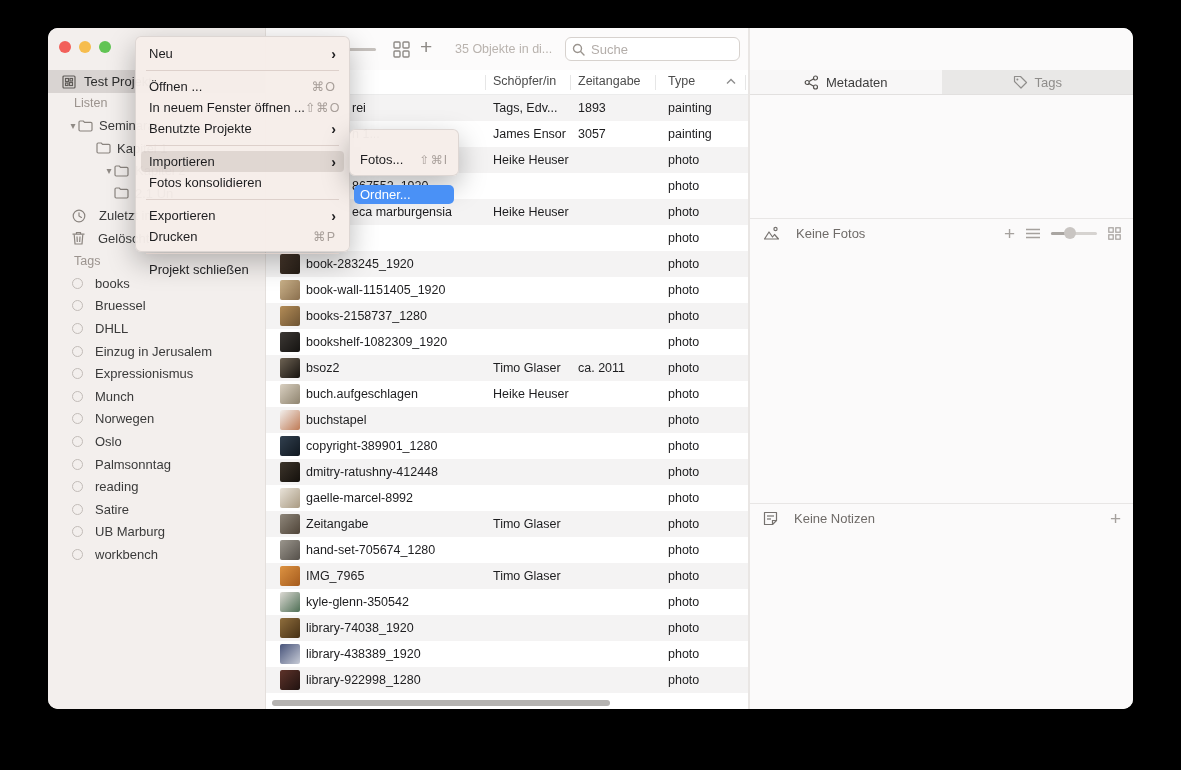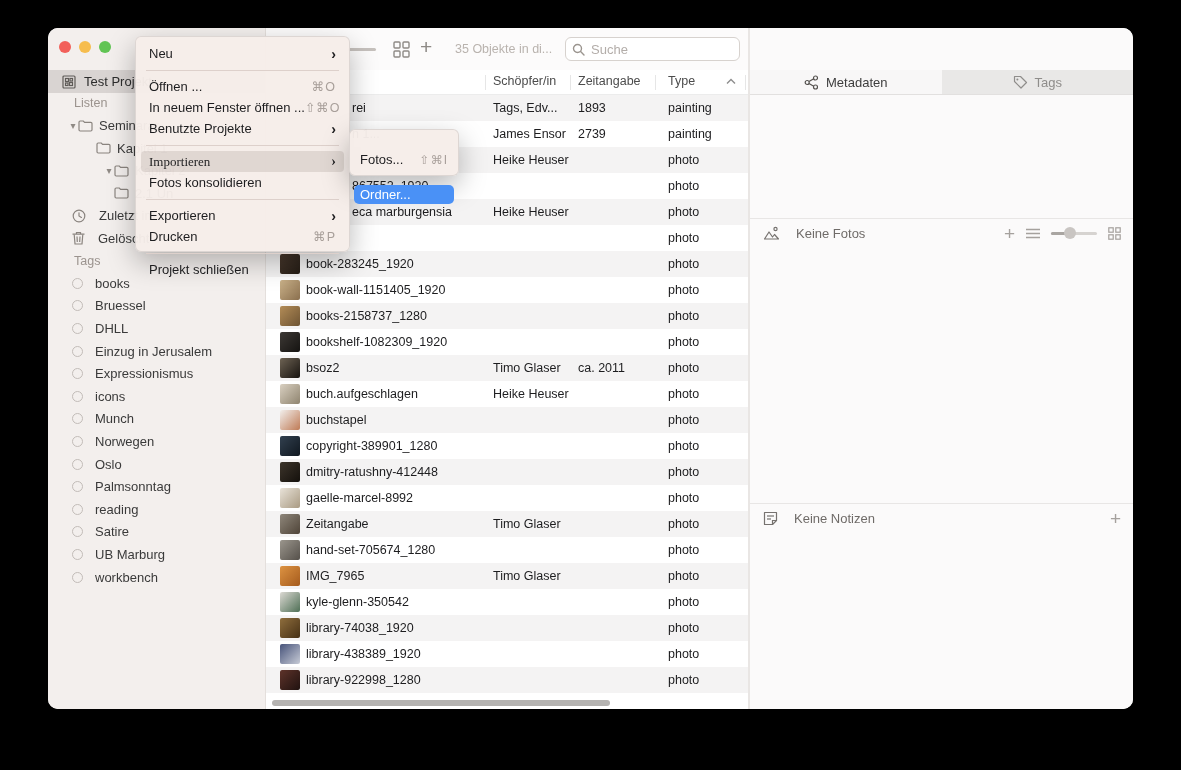--- a/index.html
+++ b/index.html
@@ -64,21 +64,21 @@
   .rp-plus{font-size:19px;color:#a5a19d;font-weight:300;line-height:1;}
   .mini-slider{position:relative;width:46px;height:3px;background:#d6d3d0;border-radius:2px;}
   .mini-slider .fill{position:absolute;left:0;top:0;height:3px;width:18px;background:#a9a5a1;border-radius:2px;}
   .mini-slider .knob{position:absolute;left:13px;top:-5px;width:12px;height:12px;border-radius:50%;background:#c9c5c2;}
   
   #menu{position:absolute;left:87px;top:8px;width:215px;height:216px;background:rgba(246,237,233,.97);
     border:1px solid rgba(0,0,0,.1);border-radius:6px;box-shadow:0 10px 28px rgba(0,0,0,.28);
     padding:6px 0;z-index:50;}
   .menu-item{height:21px;margin:0 5px;padding:0 8px;border-radius:4px;display:flex;align-items:center;
     justify-content:space-between;font-size:13px;color:#1d1d1f;white-space:nowrap;}
-  .menu-item.hl{background:rgba(130,112,104,.18);font-family:Liberation Serif, serif;}
+  .menu-item.hl{background:rgba(130,112,104,.18);}
   .menu-item .short{color:#a89f9a;font-size:12.5px;letter-spacing:1px;}
   .menu-item .arrow{color:#1d1d1f;font-size:14px;font-weight:700;line-height:1;}
   .menu-sep{height:12px;display:flex;align-items:center;margin:0 10px;}
   .menu-sep div{width:100%;height:1px;background:#ddd0cb;}
   #submenu{position:absolute;left:301px;top:101px;width:110px;height:47px;background:rgba(246,237,233,.97);
     border:1px solid rgba(0,0,0,.1);border-radius:6px;box-shadow:0 10px 28px rgba(0,0,0,.28);
     padding:4px 0;z-index:51;}
   .sub-item{height:19px;margin:16px 4px;padding:0 6px;border-radius:5px;display:flex;align-items:center;
     justify-content:space-between;font-size:13px;color:#1d1d1f;white-space:nowrap;}
   .sub-item.sel{background:#4a91f6;color:#fff;}
@@ -168,24 +168,20 @@
           <span class="tag-dot"></span>
           <span>DHLL</span>
         </div>
         <div class="tag-row">
           <span class="tag-dot"></span>
           <span>Einzug in Jerusalem</span>
         </div>
         <div class="tag-row">
           <span class="tag-dot"></span>
           <span>Expressionismus</span>
-        </div>
-        <div class="tag-row">
-          <span class="tag-dot"></span>
-          <span>icons</span>
         </div>
         <div class="tag-row">
           <span class="tag-dot"></span>
           <span>Munch</span>
         </div>
         <div class="tag-row">
           <span class="tag-dot"></span>
           <span>Norwegen</span>
         </div>
         <div class="tag-row">
@@ -255,21 +251,21 @@
           <div></div>
           <div class="tname clipped">rei</div>
           <div>Tags, Edv...</div>
           <div>1893</div>
           <div>painting</div>
         </div>
         <div class="trow">
           <div></div>
           <div class="tname clipped">n 1...</div>
           <div>James Ensor</div>
-          <div>2739</div>
+          <div>3057</div>
           <div>painting</div>
         </div>
         <div class="trow">
           <div></div>
           <div class="tname clipped"></div>
           <div>Heike Heuser</div>
           <div></div>
           <div>photo</div>
         </div>
         <div class="trow">

